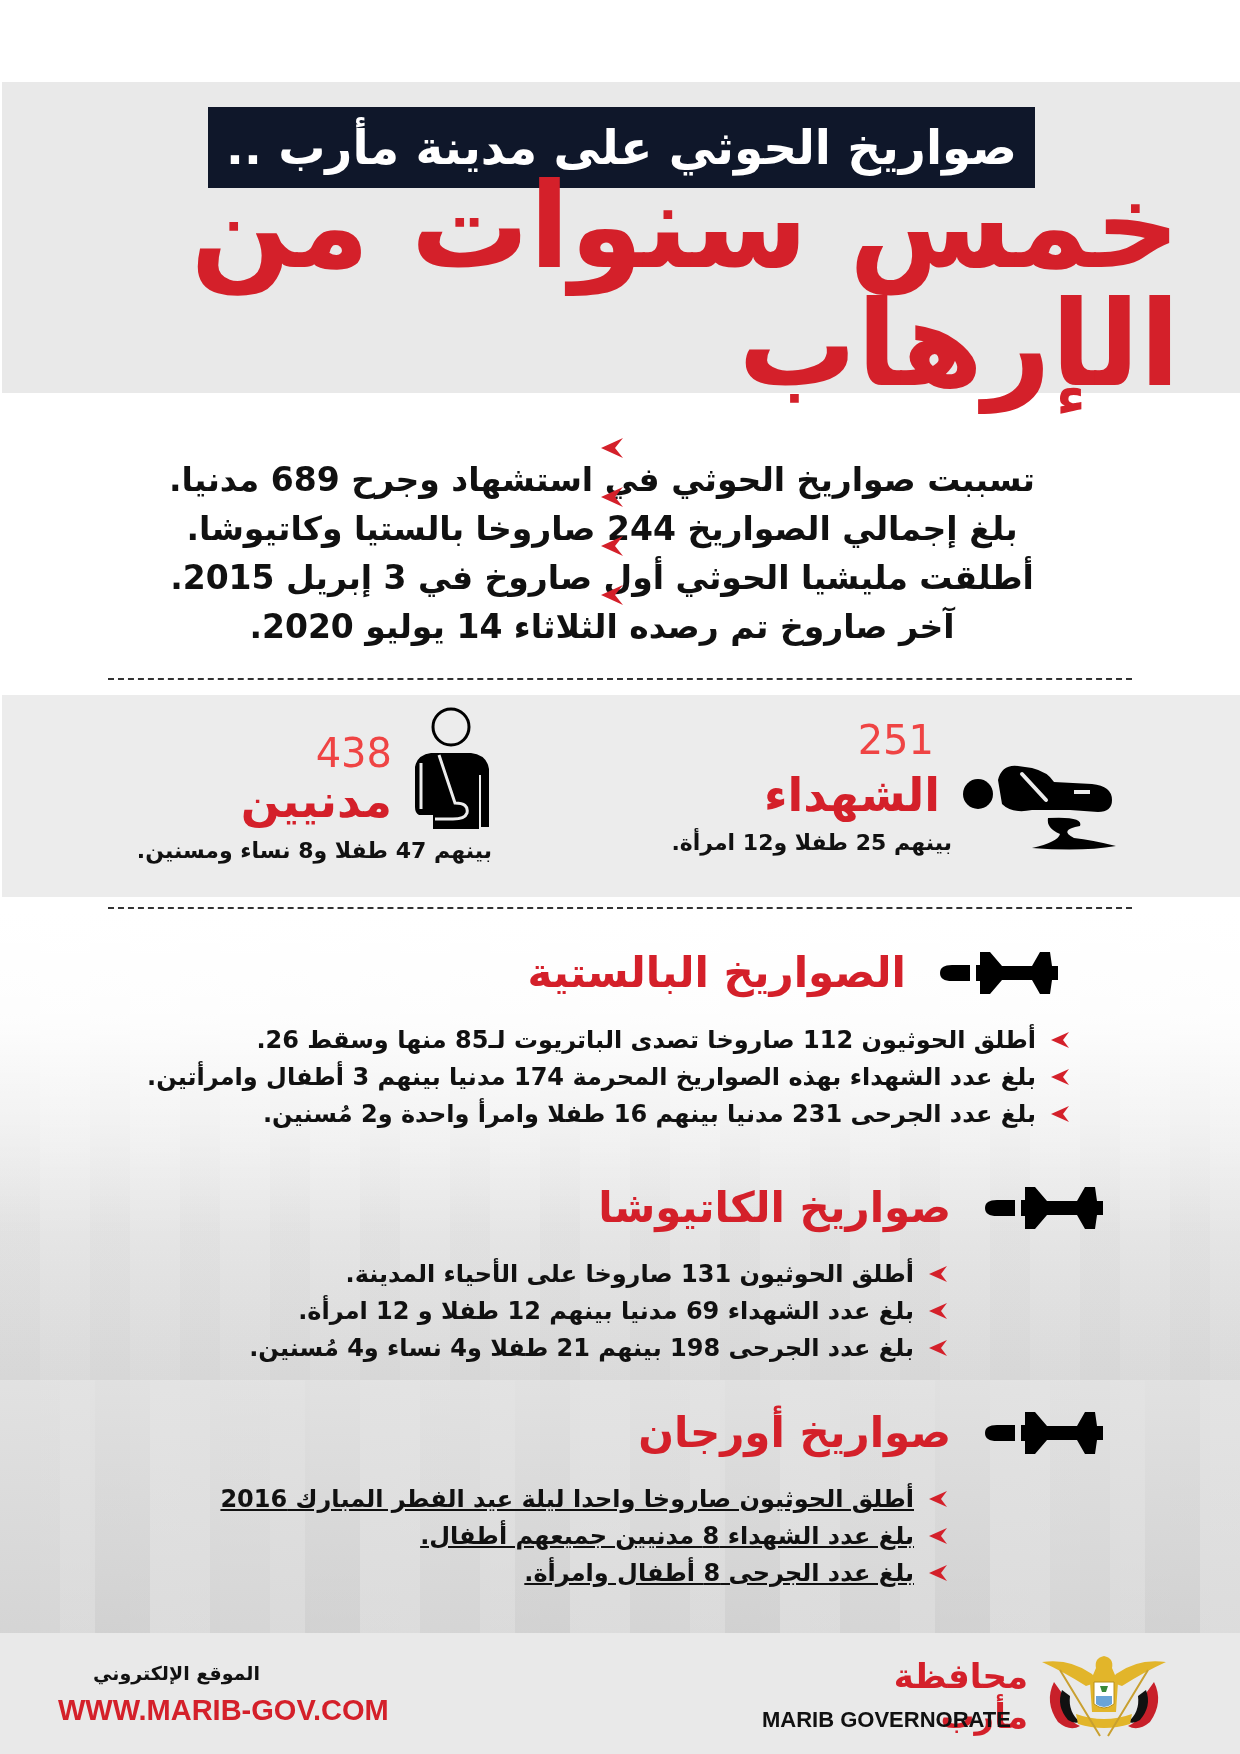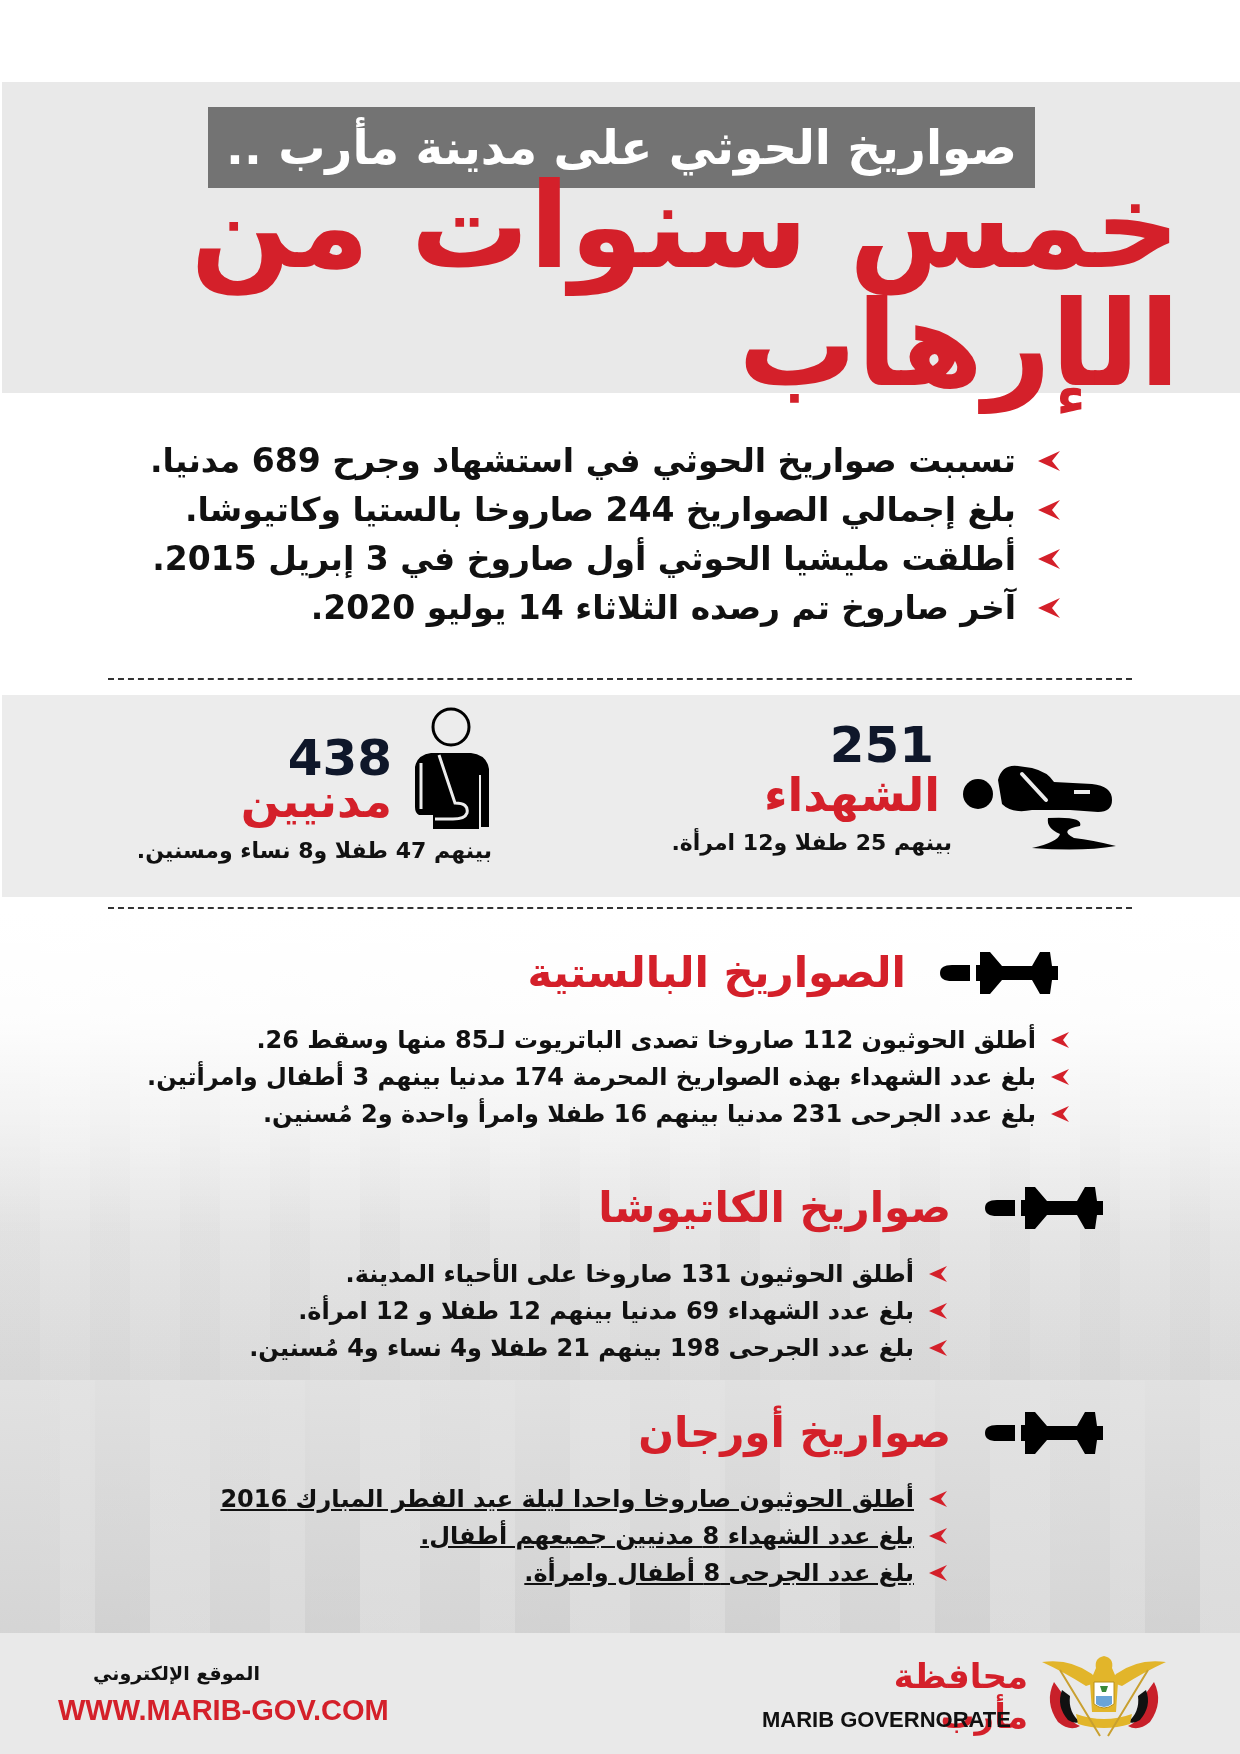--- a/index.html
+++ b/index.html
@@ -3,36 +3,36 @@
 <meta charset="utf-8">
 <style>
   * { box-sizing: border-box; margin: 0; padding: 0; }
   html, body { width: 1240px; height: 1754px; background: #ffffff; overflow: hidden; }
   body { position: relative; font-family: "DejaVu Sans", sans-serif; color: #111; }
 
   .abs { position: absolute; }
 
   
   .header-band { left: 2px; top: 82px; width: 1238px; height: 311px; background: #e9e9e9; }
-  .subtitle-bar { left: 208px; top: 107px; width: 827px; height: 81px; background: #737373; display: flex; align-items: center; justify-content: center; }
+  .subtitle-bar { left: 208px; top: 107px; width: 827px; height: 81px; background: #0f172a; display: flex; align-items: center; justify-content: center; }
   .subtitle-bar span { color: #fff; font-weight: bold; font-size: 47px; direction: rtl; font-family: "DejaVu Sans", sans-serif; letter-spacing: -1px; }
   .main-title { left: 60px; top: 210px; width: 1120px; height: 150px; display: flex; align-items: center; justify-content: center; }
   .main-title span { color: #d4202a; font-weight: bold; font-size: 118px; direction: rtl; font-family: "DejaVu Sans", sans-serif; letter-spacing: -3px; line-height: 1; }
 
   
   .intro-list { right: 178px; top: 436px; width: 920px; direction: rtl; }
-  .intro-item { display: flex; align-items: center; height: 49px; }
+  .intro-item { display: flex; align-items: center; height: 49px; flex-direction: column; }
   .intro-item .arrow { width: 26px; height: 24px; margin-left: 20px; flex-shrink: 0; }
   .intro-item .txt { font-weight: bold; font-size: 33px; color: #111; white-space: nowrap; letter-spacing: -0.5px; }
 
   .divider { left: 108px; width: 1024px; height: 0; border-top: 2px dashed #333; }
 
   
   .stats-band { left: 2px; top: 695px; width: 1238px; height: 202px; background: #ececec; }
-  .stat-number { color: #0f172a; font-weight: bold; font-size: 50px; line-height: 1; font-family: "DejaVu Sans", sans-serif; }
+  .stat-number { color: #ef4444; font-weight: normal; font-size: 40px; line-height: 1; font-family: "DejaVu Sans", sans-serif; }
   .stat-label { color: #d4202a; font-weight: bold; font-size: 46px; line-height: 1; direction: rtl; }
   .stat-detail { color: #111; font-weight: bold; font-size: 22px; direction: rtl; white-space: nowrap; }
 
   
   .lower-bg { left: 0; top: 910px; width: 1240px; height: 723px;
     background:
       linear-gradient(to bottom, #ffffff 0%, rgba(255,255,255,0.9) 15%, rgba(255,255,255,0) 45%),
       repeating-linear-gradient(90deg, rgba(150,150,150,0.06) 0 40px, rgba(180,180,180,0.02) 40px 90px),
       linear-gradient(to bottom, #f4f4f4 0%, #e6e6e6 45%, #d8d8d8 70%, #cfcfcf 100%);
   }

